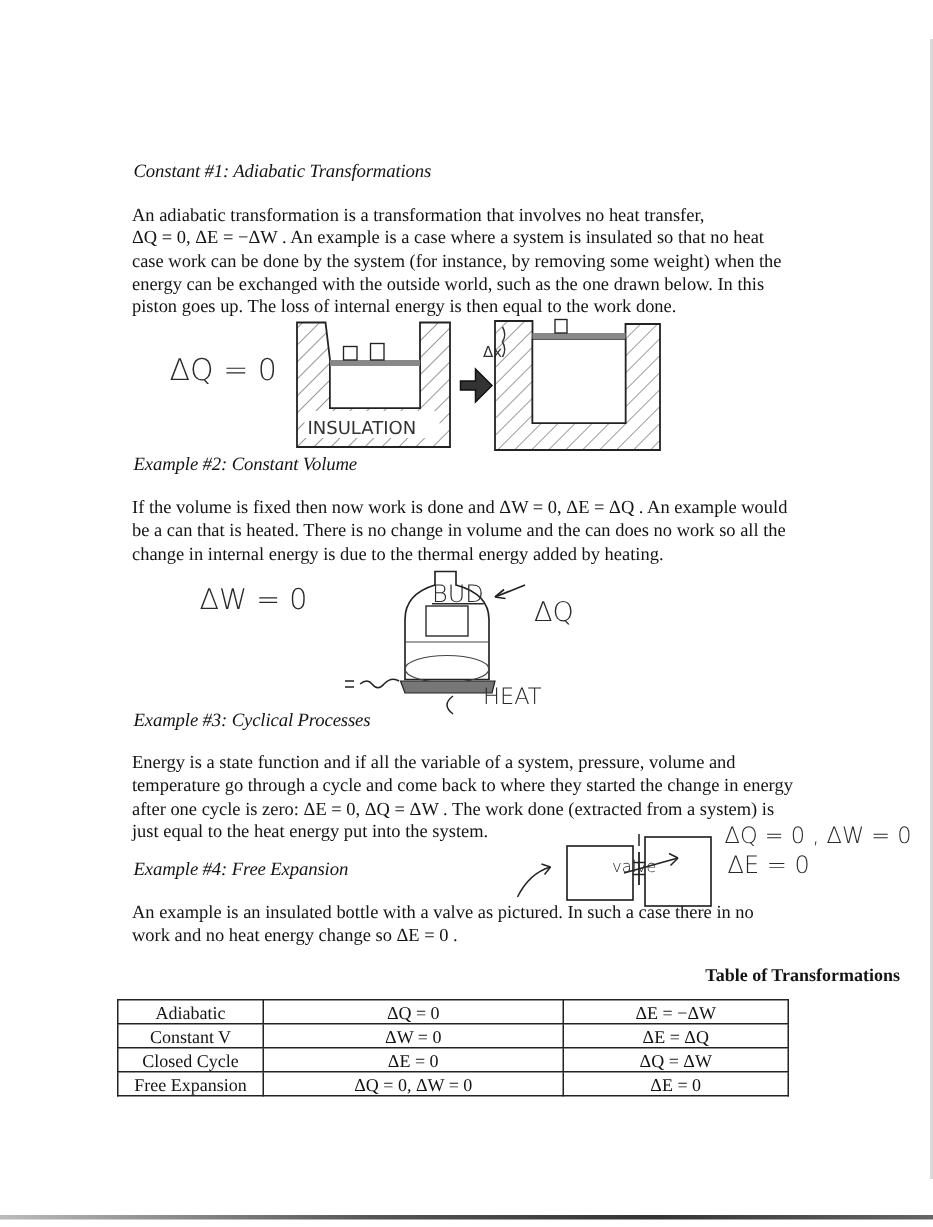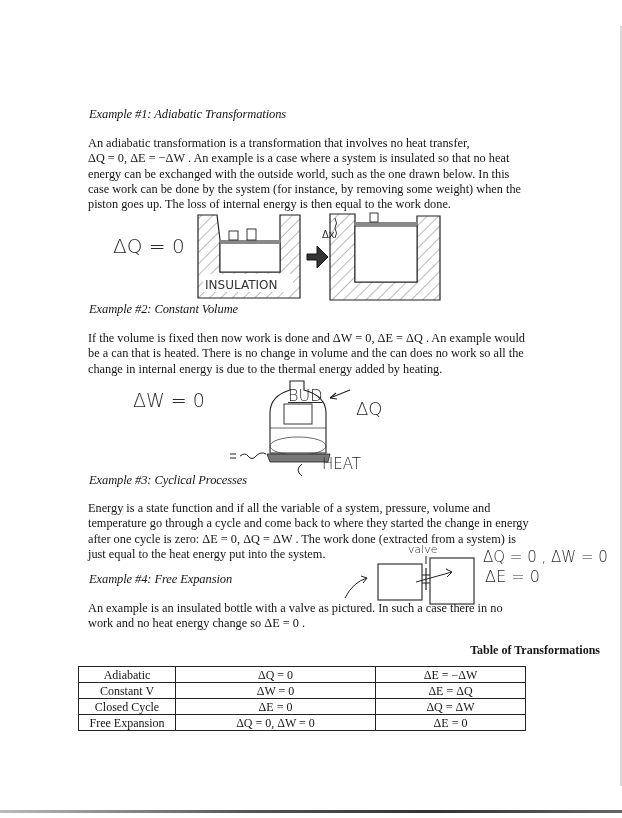--- a/index.html
+++ b/index.html
@@ -21,26 +21,26 @@
   table.trans td { border: 1.3px solid #222; text-align: center; height: 15px; padding: 0 2px; line-height: 14px; }
   table.trans td.c0 { width: 92px; }
   table.trans td.c1 { width: 195px; }
   table.trans td.c2 { width: 145px; }
 </style>
 </head>
 <body>
 
 <div class="page-edge-right"></div>
 
-<div class="heading" style="top:107px">Example #1: Adiabatic Transformations</div>
+<div class="heading" style="top:107px">Constant #1: Adiabatic Transformations</div>
 <div class="para" style="top:136px">
   <span class="line">An adiabatic transformation is a transformation that involves no heat transfer,</span>
   <span class="line">ΔQ = 0, ΔE = −ΔW . An example is a case where a system is insulated so that no heat</span>
+  <span class="line">case work can be done by the system (for instance, by removing some weight) when the</span>
   <span class="line">energy can be exchanged with the outside world, such as the one drawn below. In this</span>
-  <span class="line">case work can be done by the system (for instance, by removing some weight) when the</span>
   <span class="line">piston goes up.  The loss of internal energy is then equal to the work done.</span>
 </div>
 
 <div class="hand" style="left:113px; top:234px; font-size:20px;">ΔQ = 0</div>
 
 <svg class="sketch" style="left:195px; top:210px;" width="250" height="95" viewBox="0 0 250 95">
   <defs>
     <pattern id="hatch" width="8" height="8" patternUnits="userSpaceOnUse" patternTransform="rotate(45)">
       <line x1="0" y1="0" x2="0" y2="8" stroke="#555" stroke-width="0.8"></line>
     </pattern>
@@ -112,21 +112,21 @@
   <path d="M27,28 l-6,-2 M27,28 l-4,5" stroke="#222" stroke-width="1"></path>
   <rect x="38" y="14" width="44" height="36" fill="#fff" stroke="#222" stroke-width="1.1"></rect>
   <rect x="90" y="8" width="44" height="46" fill="#fff" stroke="#222" stroke-width="1.1"></rect>
   <line x1="82" y1="25" x2="90" y2="25" stroke="#222"></line>
   <line x1="82" y1="33" x2="90" y2="33" stroke="#222"></line>
   <line x1="86" y1="18" x2="86" y2="40" stroke="#222" stroke-width="1.2"></line>
   <path d="M76,32 L112,22" stroke="#222" stroke-width="1"></path>
   <path d="M112,22 l-6,-3 M112,22 l-5,5" stroke="#222" stroke-width="1"></path>
   <path d="M86,6 L86,14" stroke="#222"></path>
 </svg>
-<div class="hand" style="left:408px; top:543px; font-size:11px;">valve</div>
+<div class="hand" style="left:408px; top:571px; font-size:11px;">valve</div>
 <div class="hand" style="left:483px; top:548px; font-size:15px;text-align:center;">ΔQ = 0 , ΔW = 0</div>
 <div class="hand" style="left:485px; top:567px; font-size:16px;">ΔE = 0</div>
 
 <div class="table-title">Table of Transformations</div>
 <table class="trans">
   <tbody id="table-body">
       <tr>
         <td class="c0">Adiabatic</td>
         <td class="c1">ΔQ = 0</td>
         <td class="c2">ΔE = −ΔW</td>

